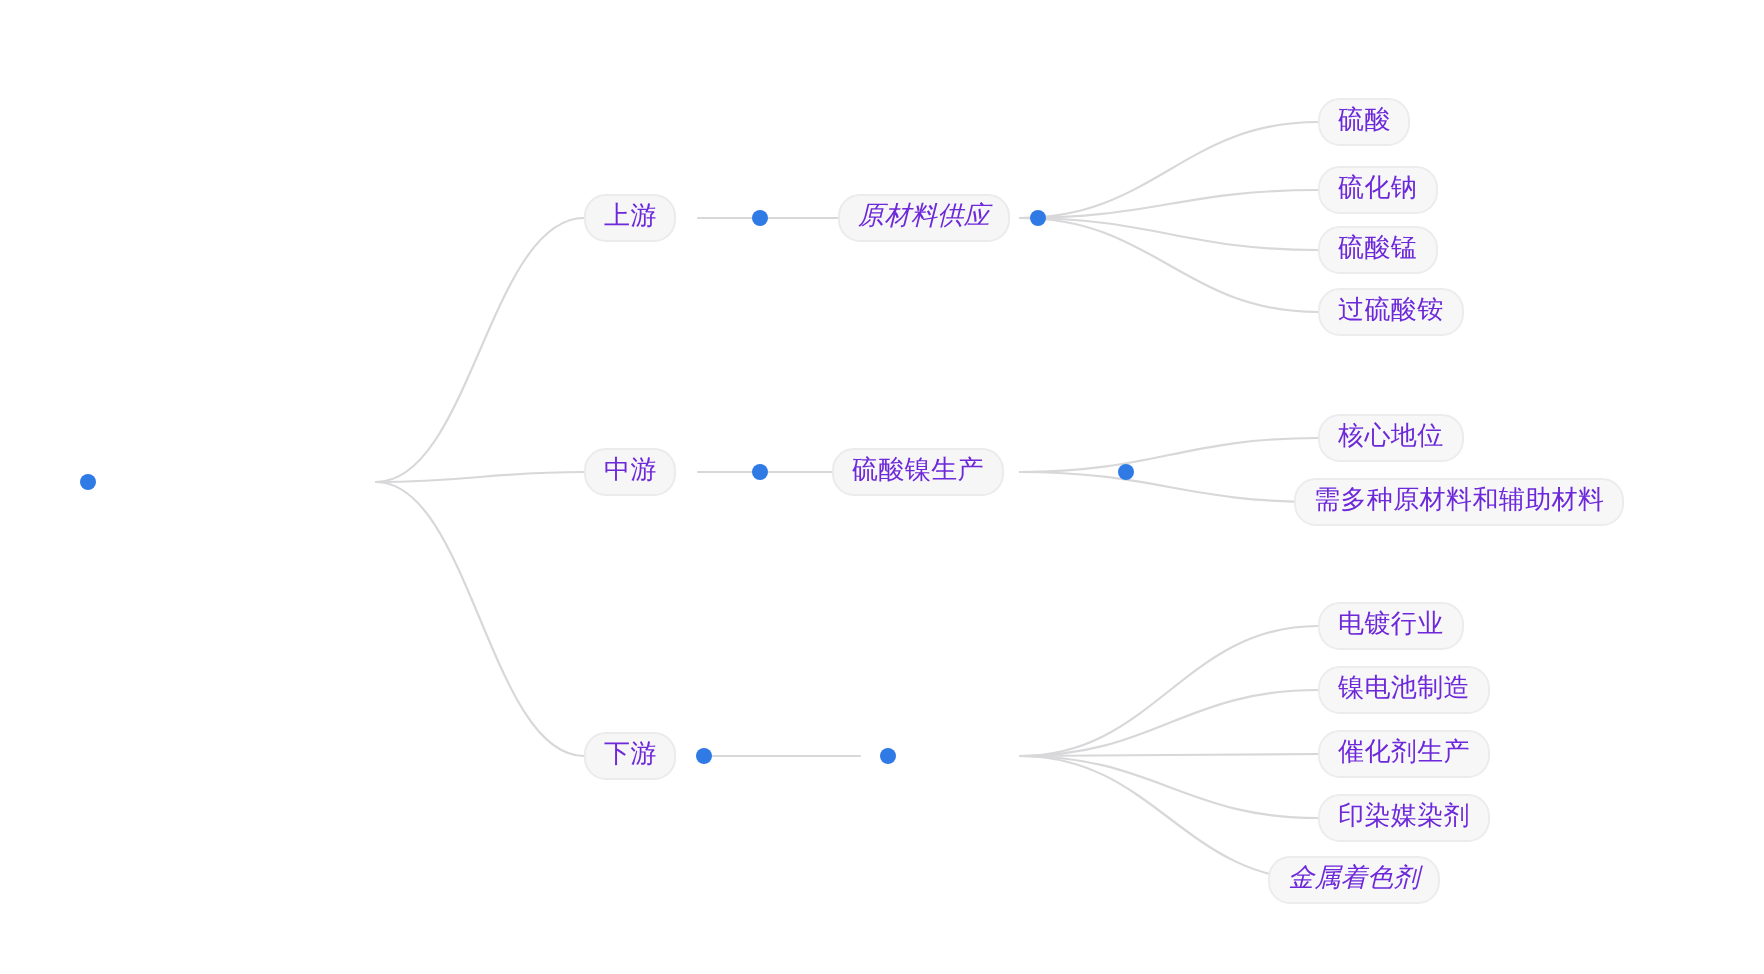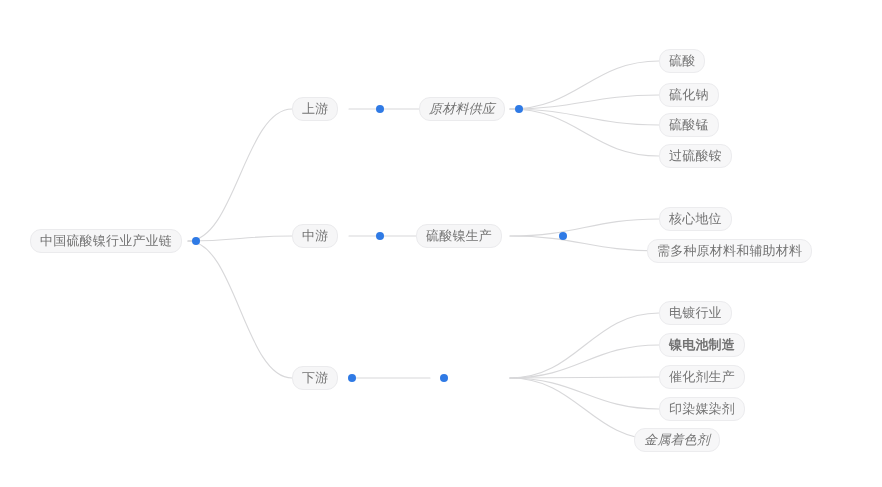--- a/index.html
+++ b/index.html
@@ -41,21 +41,21 @@
     align-items: center;
     white-space: nowrap;
   }
   .node-chip {
     background: #f6f6f7;
     border: 1px solid #ebebed;
     border-radius: 11px;
     padding: 3px 9px 4px 9px;
     font-size: 13px;
     line-height: 15px;
-    color: #737373;
+    color: #6d28d9;
     letter-spacing: 0.2px;
   }
   .node-dot {
     width: 8px;
     height: 8px;
     border-radius: 50%;
     background: #2f7ae5;
     flex: 0 0 auto;
   }
   .node.has-dot .node-dot {
@@ -84,21 +84,20 @@
       <path d="M 188 241 C 234.8 241, 245.2 378, 292 378" class="edge"></path>
       <path d="M 349 378 C 385.45 378, 393.55 378, 430 378" class="edge"></path>
       <path d="M 510 378 C 577.05 378, 591.95 313, 659 313" class="edge"></path>
       <path d="M 510 378 C 577.05 378, 591.95 345, 659 345" class="edge"></path>
       <path d="M 510 378 C 577.05 378, 591.95 377, 659 377" class="edge"></path>
       <path d="M 510 378 C 577.05 378, 591.95 409, 659 409" class="edge"></path>
       <path d="M 510 378 C 577.05 378, 591.95 440, 659 440" class="edge"></path>
     </svg>
   <div id="node-layer">
       <div class="node has-dot" style="left: 30px; top: 241px; transform: translateY(-50%);">
-        <span class="node-chip">中国硫酸镍行业产业链</span>
         <span class="node-dot"></span>
       </div>
       <div class="node has-dot" style="left: 292px; top: 109px; transform: translateY(-50%); gap: 28px;">
         <span class="node-chip">上游</span>
         <span class="node-dot"></span>
       </div>
       <div class="node has-dot" style="left: 419px; top: 109px; transform: translateY(-50%); font-style: italic;">
         <span class="node-chip">原材料供应</span>
         <span class="node-dot"></span>
       </div>
@@ -131,21 +130,21 @@
       <div class="node has-dot" style="left: 292px; top: 378px; transform: translateY(-50%);">
         <span class="node-chip">下游</span>
         <span class="node-dot"></span>
       </div>
       <div class="node has-dot" style="left: 430px; top: 378px; transform: translateY(-50%);">
         <span class="node-dot"></span>
       </div>
       <div class="node node-leaf" style="left: 659px; top: 313px; transform: translateY(-50%);">
         <span class="node-chip">电镀行业</span>
       </div>
-      <div class="node node-leaf" style="left: 659px; top: 345px; transform: translateY(-50%); font-weight: bold;">
+      <div class="node node-leaf" style="left: 659px; top: 345px; transform: translateY(-50%);">
         <span class="node-chip">镍电池制造</span>
       </div>
       <div class="node node-leaf" style="left: 659px; top: 377px; transform: translateY(-50%);">
         <span class="node-chip">催化剂生产</span>
       </div>
       <div class="node node-leaf" style="left: 659px; top: 409px; transform: translateY(-50%);">
         <span class="node-chip">印染媒染剂</span>
       </div>
       <div class="node node-leaf" style="left: 634px; top: 440px; transform: translateY(-50%); font-style: italic;">
         <span class="node-chip">金属着色剂</span>

